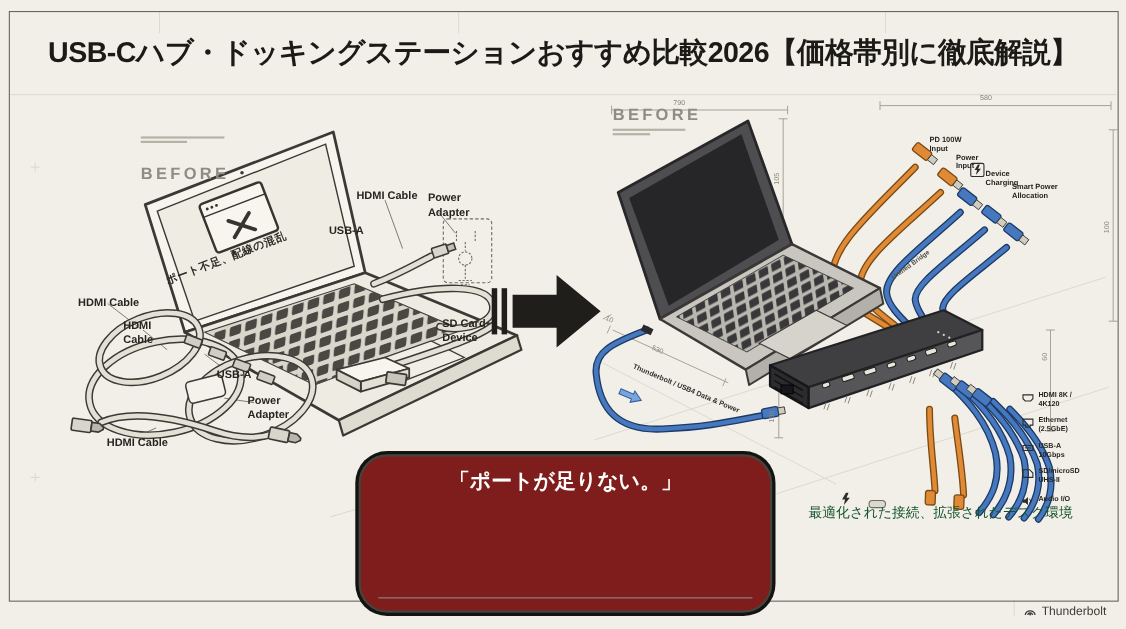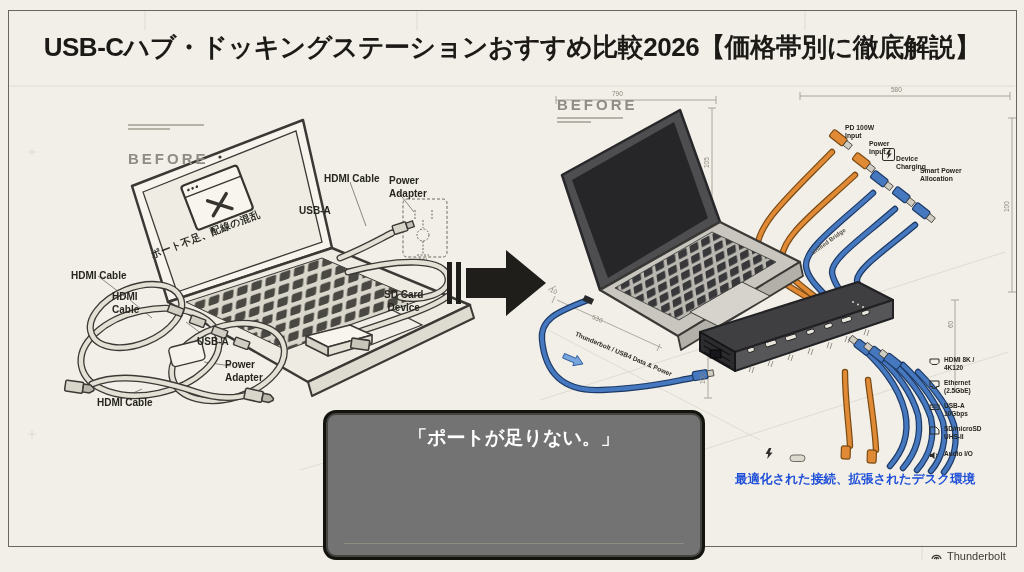--- a/index.html
+++ b/index.html
@@ -23,27 +23,27 @@
                transform:rotate(-21deg);transform-origin:left top;letter-spacing:0.5px;}
   .tb-label{position:absolute;left:577px;top:330px;font-size:6.5px;font-weight:700;color:#2e2d28;
             transform:rotate(23deg);transform-origin:left top;white-space:nowrap;}
   .bridge-label{position:absolute;left:810px;top:251px;font-size:6px;font-weight:700;color:#55524a;
             transform:rotate(-36deg);transform-origin:left top;white-space:nowrap;}
   
   .port-row{position:absolute;left:929px;width:92px;display:flex;gap:4px;align-items:flex-start;}
   .port-row .txt{font-size:6.5px;font-weight:700;color:#26251f;line-height:1.3;}
   .port-row .txt span{display:block;white-space:nowrap;}
   
-  #msgbox{left:326px;top:413px;width:376px;height:144px;background:#737373;border:2px solid #45443f;
-          border-radius:10px;box-shadow:0 0 0 3px #131310;box-sizing:border-box;}
+  #msgbox{left:326px;top:413px;width:376px;height:144px;background:#7f1d1d;border:2px solid #45443f;
+          border-radius:26px;box-shadow:0 0 0 3px #131310;box-sizing:border-box;}
   #msgbox .mb-title{margin-top:10px;text-align:center;font-size:19px;font-weight:800;color:#ffffff;}
   #msgbox .mb-body{margin:7px 17px 0 17px;font-size:10.5px;line-height:1.6;font-weight:700;color:#f2f1ea;}
   #msgbox .mb-rule{position:absolute;left:16px;right:16px;bottom:11px;height:1px;background:#8d8b82;}
   
-  #after-caption{left:735px;top:471px;font-size:12.5px;font-weight:700;color:#1d4ed8;white-space:nowrap;}
+  #after-caption{left:735px;top:458px;font-size:12.5px;font-weight:400;color:#14532d;white-space:nowrap;}
   #footer{left:930px;top:549px;display:flex;align-items:center;gap:4px;font-size:11px;color:#3c3b36;}
   svg{display:block;}
   .co{fill:none;stroke:#3b3935;stroke-width:7;stroke-linecap:round;}
   .ci{fill:none;stroke:#e3e0d6;stroke-width:4.4;stroke-linecap:round;}
   .eo{fill:none;stroke:#3b3935;stroke-width:7;}
   .ei{fill:none;stroke:#e3e0d6;stroke-width:4.4;}
   .oo{fill:none;stroke:#7a4a14;stroke-width:6.4;stroke-linecap:round;}
   .oi{fill:none;stroke:#e08a36;stroke-width:4;stroke-linecap:round;}
   .bo{fill:none;stroke:#1d3a66;stroke-width:6.4;stroke-linecap:round;}
   .bi{fill:none;stroke:#4678bf;stroke-width:4;stroke-linecap:round;}
@@ -354,21 +354,21 @@
   <div class="lbl" style="left:112px;top:291px;">
     <span>HDMI</span>
     <span>Cable</span>
   </div>
   <div class="lbl" style="left:197px;top:336px;">USB-A</div>
   <div class="lbl" style="left:225px;top:359px;">
     <span>Power</span>
     <span>Adapter</span>
   </div>
   <div class="lbl" style="left:97px;top:397px;">HDMI Cable</div>
-  <div class="lbl" style="left:384px;top:289px;text-align:center;">
+  <div class="lbl" style="left:402px;top:289px;">
     <span>SD Card</span>
     <span>Device</span>
   </div>
 
   <div class="abs section-h" style="left:557px;top:96px;">BEFORE</div>
   <div class="fineprint" style="left:557px;top:117px;width:66px;"></div>
   <div class="fineprint" style="left:557px;top:121px;width:34px;"></div>
 
   <div class="dim" style="left:612px;top:90px;">790</div>
   <div class="dim" style="left:891px;top:86px;">580</div>

